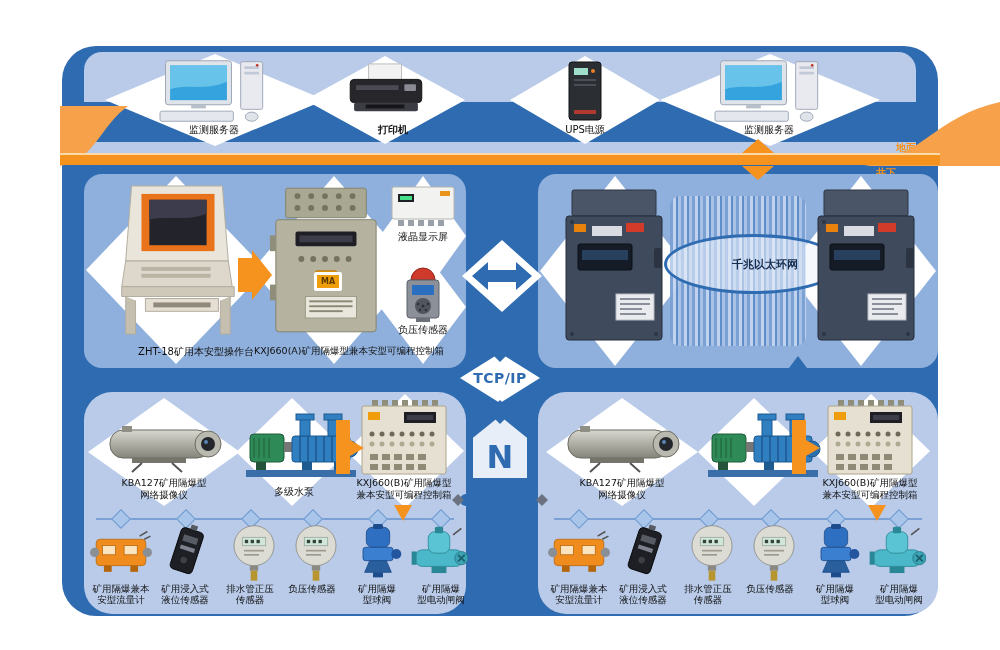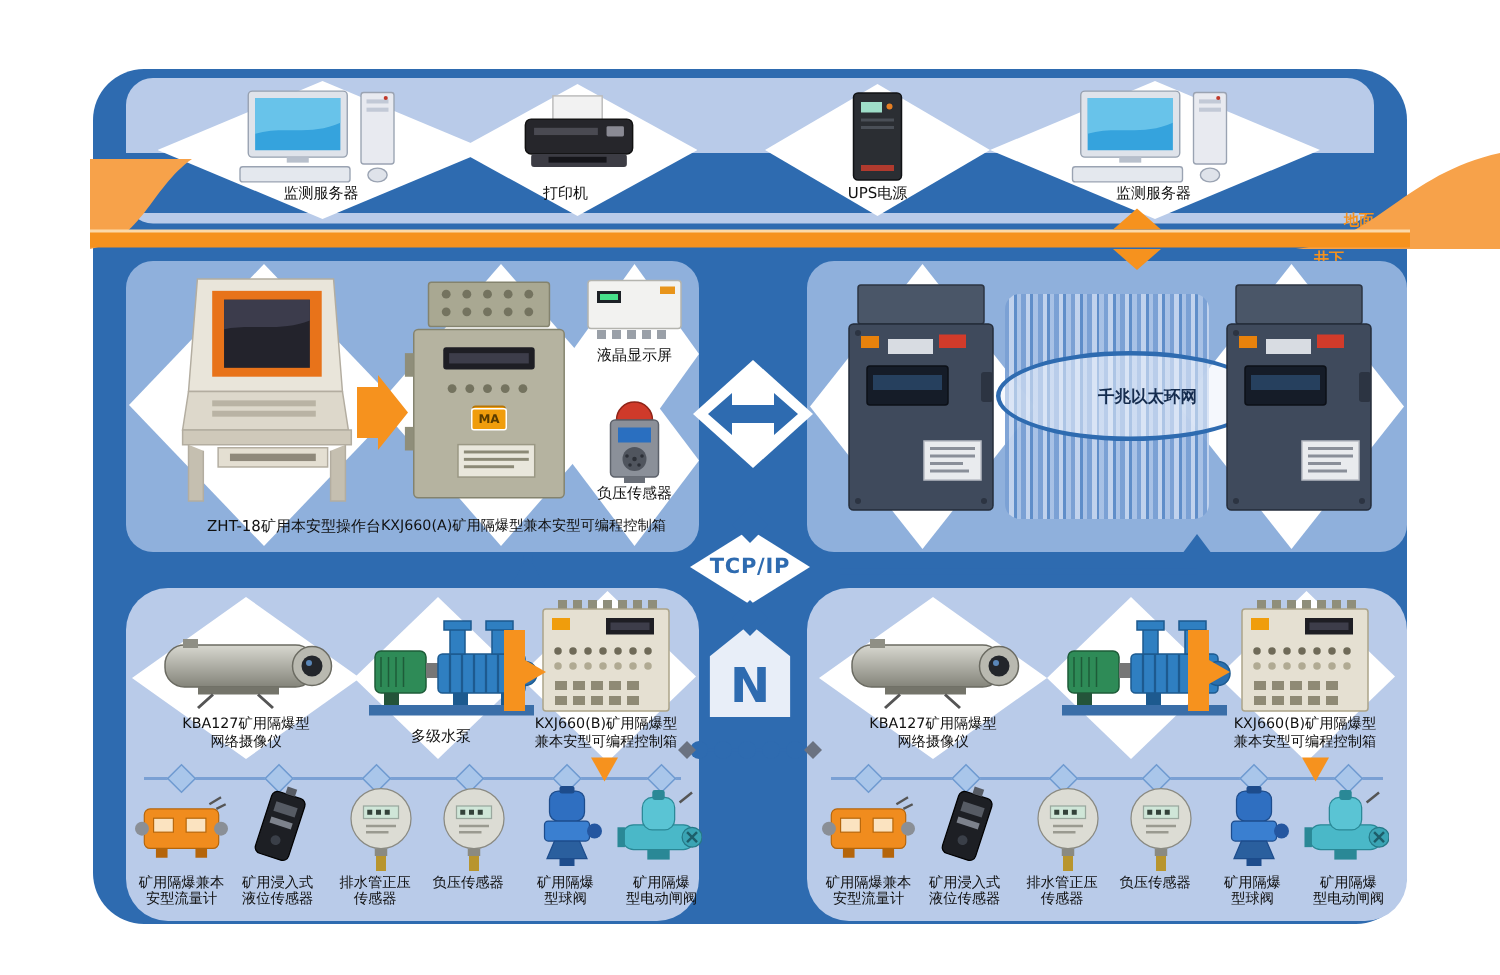--- a/index.html
+++ b/index.html
@@ -29,21 +29,21 @@
   svg{display:block;}
 </style>
 </head>
 <body>
 
 <div class="canvas">
 
   <div class="p frame"></div>
   <div class="p colm"></div>
 
-  <div class="p band" style="left:84px;top:52px;width:832px;height:97px;">
+  <div class="p band" style="left:84px;top:52px;width:832px;height:112px;">
     <div class="p bus" style="left:0;top:50px;width:832px;height:40px;"></div>
 
     <div class="p diamond" style="left:21px;top:2px;width:220px;height:92px;"></div>
     <div class="p diamond" style="left:221px;top:4px;width:160px;height:88px;"></div>
     <div class="p diamond" style="left:426px;top:4px;width:150px;height:88px;"></div>
     <div class="p diamond" style="left:576px;top:2px;width:220px;height:92px;"></div>
 
     <svg class="p" style="left:75px;top:6px;" width="112" height="66" viewBox="0 0 120 72">
       <rect x="88" y="4" width="24" height="52" rx="2" fill="#e8eaf0" stroke="#9aa3b2"></rect>
         <rect x="92" y="9" width="16" height="3" fill="#c2c9d6"></rect>
@@ -59,21 +59,21 @@
     <div class="p lbl" style="left:45px;top:72px;width:170px;">监测服务器</div>
 
     <svg class="p" style="left:258px;top:10px;" width="88" height="58" viewBox="0 0 90 60">
       <rect x="27" y="2" width="34" height="18" fill="#f2f2f2" stroke="#bbb"></rect>
         <rect x="8" y="18" width="74" height="24" rx="4" fill="#26262b" stroke="#111"></rect>
       <rect x="14" y="24" width="44" height="5" fill="#4a4a52"></rect>
         <rect x="64" y="23" width="12" height="7" rx="1" fill="#8a8a94"></rect>
       <rect x="12" y="42" width="66" height="9" rx="2" fill="#3c3c44"></rect>
         <rect x="24" y="44" width="40" height="4" fill="#15151a"></rect>
     </svg>
-    <div class="p lbl" style="left:228px;top:72px;width:130px;">打印机</div>
+    <div class="p lbl" style="left:244px;top:72px;width:130px;font-weight:bold;">打印机</div>
 
     <svg class="p" style="left:477px;top:8px;" width="48" height="62" viewBox="0 0 48 62">
       <rect x="8" y="2" width="32" height="58" rx="3" fill="#2b2e33" stroke="#101215"></rect>
       <rect x="13" y="8" width="14" height="7" fill="#9fdec9"></rect>
         <rect x="13" y="19" width="22" height="2" fill="#4a4f57"></rect>
         <rect x="13" y="24" width="22" height="2" fill="#4a4f57"></rect>
       <rect x="13" y="50" width="22" height="4" fill="#b03a2e"></rect>
         <circle cx="32" cy="11" r="2" fill="#e67e22"></circle>
     </svg>
     <div class="p lbl" style="left:436px;top:72px;width:130px;">UPS电源</div>
@@ -149,39 +149,39 @@
       <rect x="40" y="112" width="52" height="22" fill="#e9e7dc" stroke="#9a9884"></rect>
         <g fill="#8b8976">
           <rect x="44" y="116" width="44" height="2"></rect>
           <rect x="44" y="121" width="44" height="2"></rect>
           <rect x="44" y="126" width="34" height="2"></rect>
         </g>
       <rect x="4" y="50" width="6" height="16" fill="#8f8e7a"></rect>
         <rect x="4" y="100" width="6" height="16" fill="#8f8e7a"></rect>
     </svg>
     <text></text>
-    <div class="p" style="left:230px;top:98px;width:22px;height:13px;background:#f09d0c;border:1px solid #ffffff;border-radius:2px;
+    <div class="p" style="left:230px;top:98px;width:22px;height:13px;background:#f09d0c;border:3px solid #ffffff;border-radius:2px;
          font-size:8px;font-weight:bold;color:#5a3c00;text-align:center;line-height:13px;">MA</div>
     <div class="p lbl2" style="left:148px;top:172px;width:234px;">KXJ660(A)矿用隔爆型兼本安型可编程控制箱</div>
 
     
     <svg class="p" style="left:304px;top:10px;" width="70" height="46" viewBox="0 0 70 46">
       <rect x="4" y="3" width="62" height="32" rx="2" fill="#f2f2f0" stroke="#b4b4ae"></rect>
       <rect x="10" y="10" width="16" height="8" fill="#1d2126"></rect>
         <rect x="12" y="12" width="12" height="4" fill="#47e08a"></rect>
       <rect x="52" y="7" width="10" height="5" fill="#e8941a"></rect>
       <g fill="#9aa0a8">
           <rect x="10" y="36" width="6" height="6"></rect>
           <rect x="20" y="36" width="6" height="6"></rect>
           <rect x="30" y="36" width="6" height="6"></rect>
           <rect x="40" y="36" width="6" height="6"></rect>
           <rect x="50" y="36" width="6" height="6"></rect>
         </g>
     </svg>
-    <div class="p lbl" style="left:292px;top:58px;width:94px;">液晶显示屏</div>
+    <div class="p lbl" style="left:292px;top:58px;width:94px;font-family:Liberation Mono, monospace;">液晶显示屏</div>
 
     
     <svg class="p" style="left:312px;top:84px;" width="54" height="66" viewBox="0 0 54 66">
       <path d="M15 22a12 12 0 0 1 24 0z" fill="#cf3a2a" stroke="#8f2418"></path>
       <rect x="11" y="22" width="32" height="38" rx="3" fill="#8b9099" stroke="#5d626b"></rect>
       <rect x="16" y="27" width="22" height="10" fill="#2a6fc0"></rect>
       <circle cx="27" cy="48" r="8" fill="#50555e"></circle>
         <g fill="#2c3037">
           <circle cx="27" cy="48" r="1.5"></circle>
           <circle cx="22" cy="46" r="1.2"></circle>

